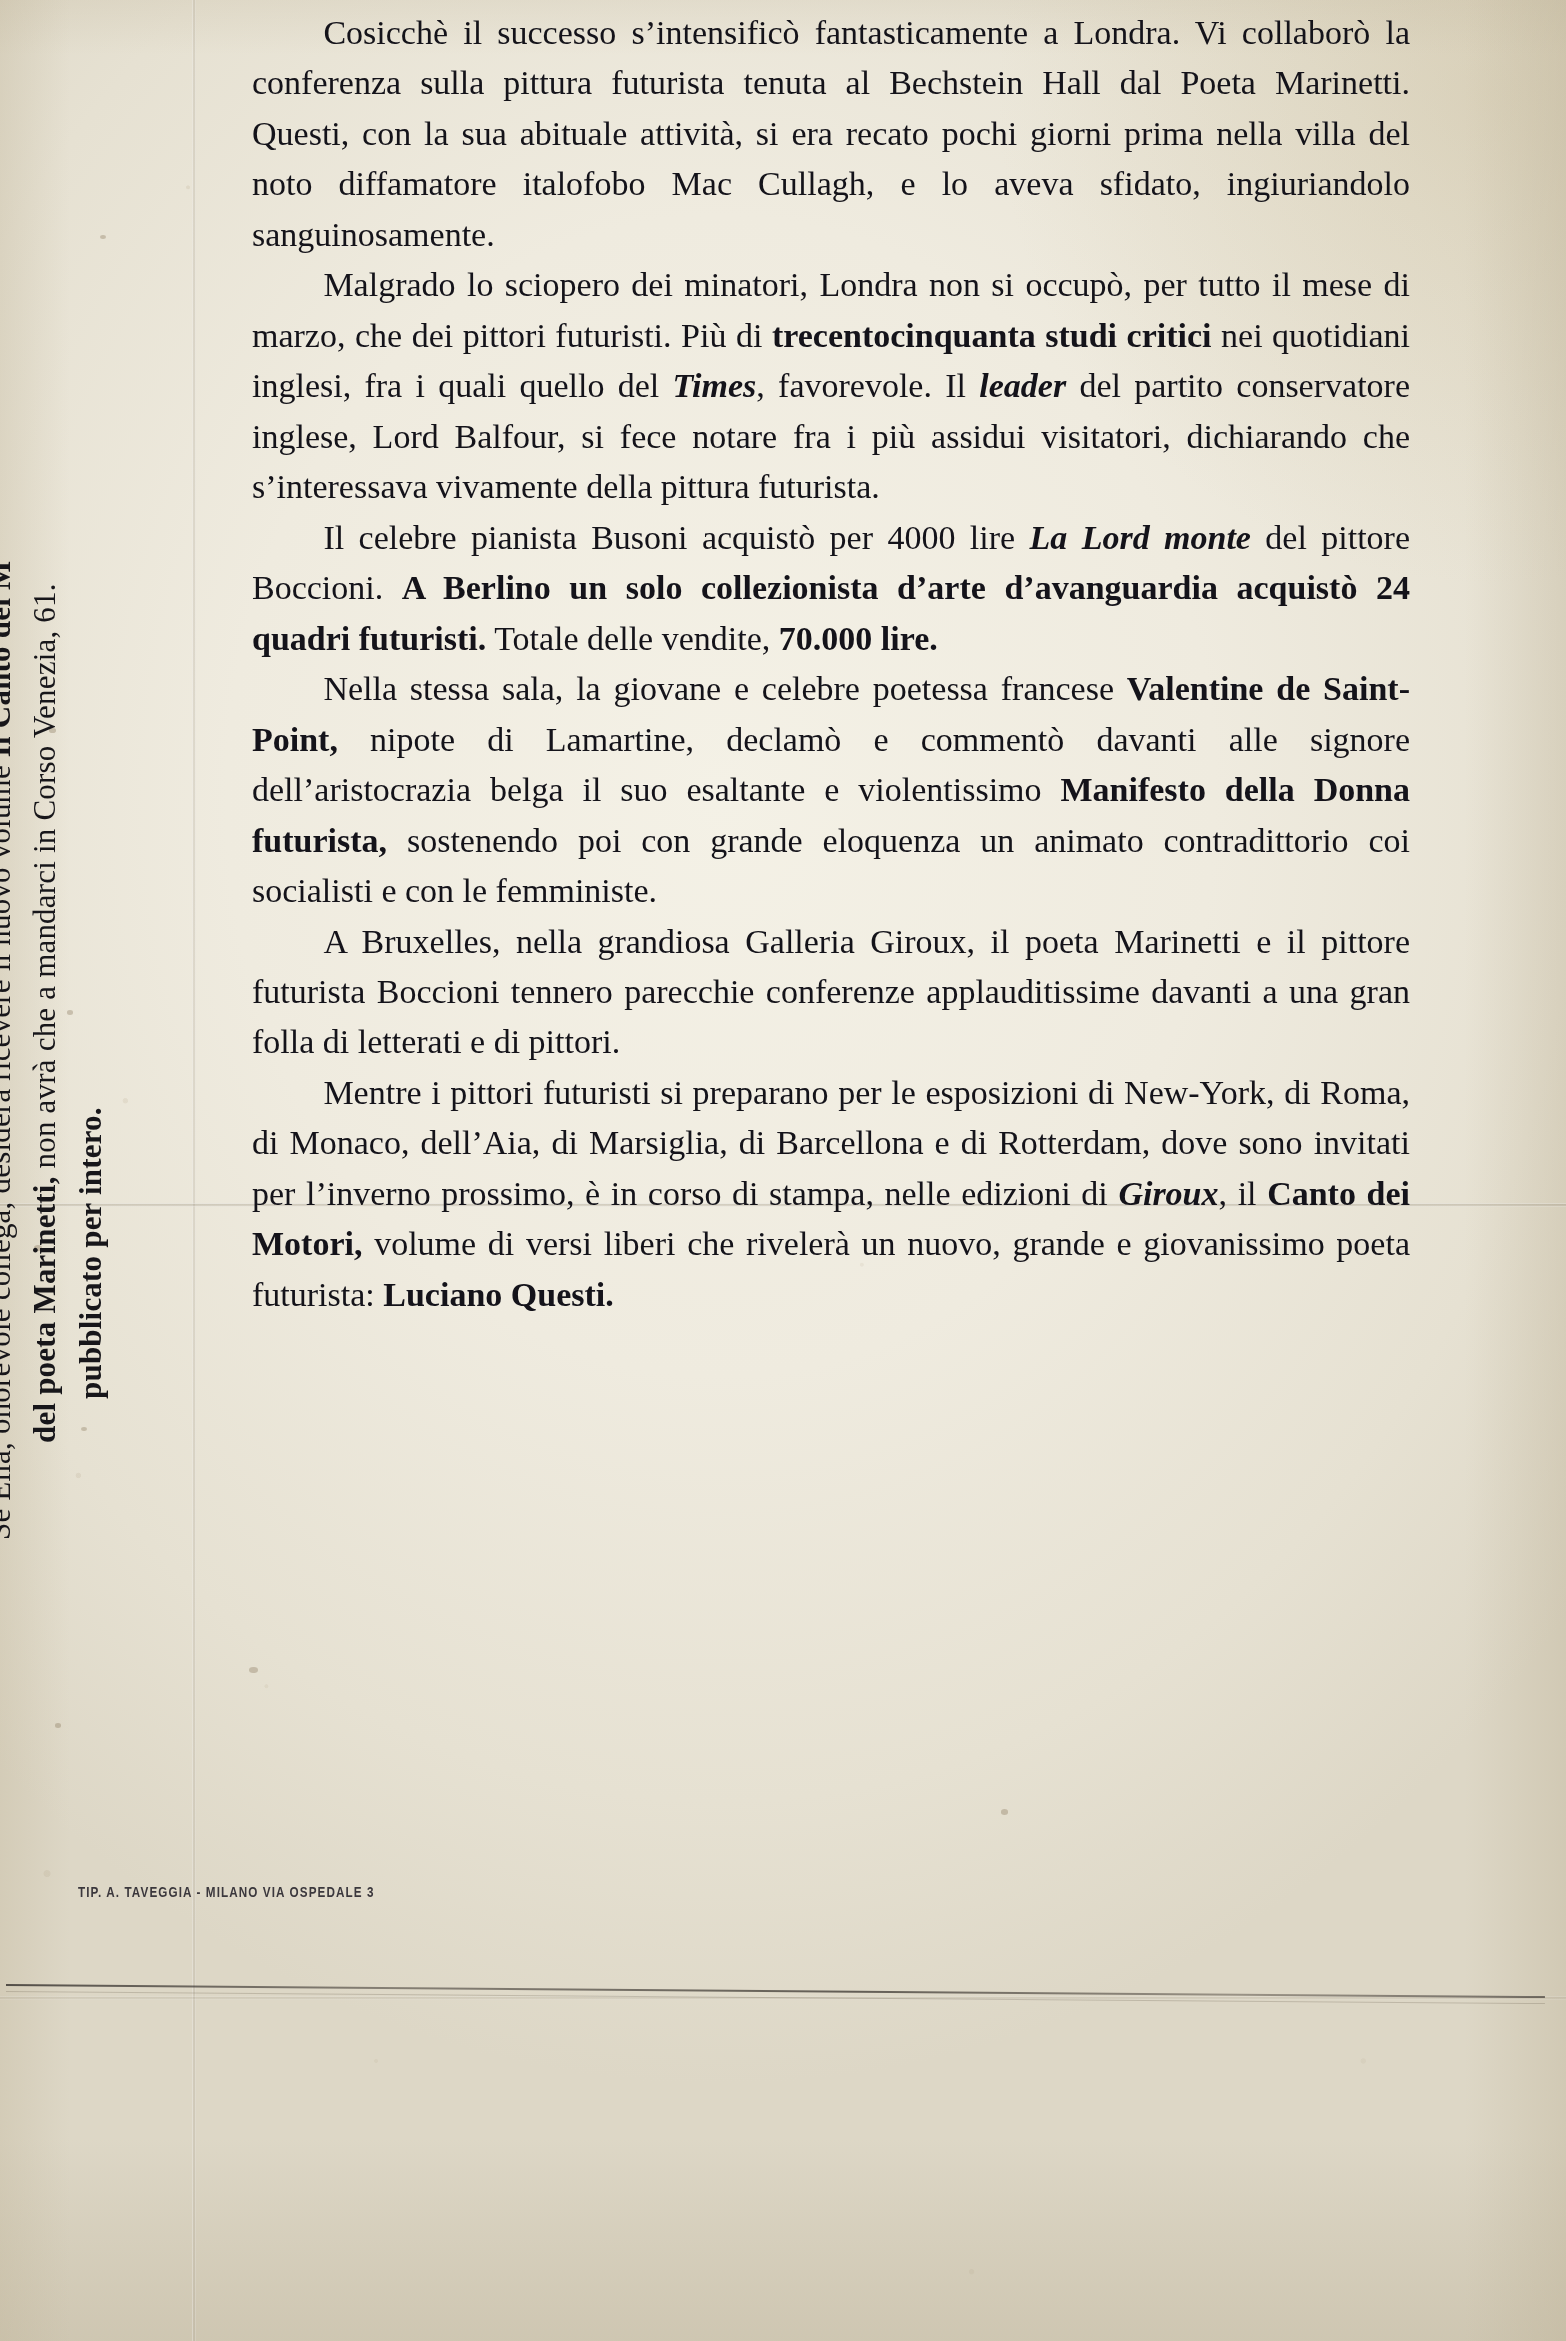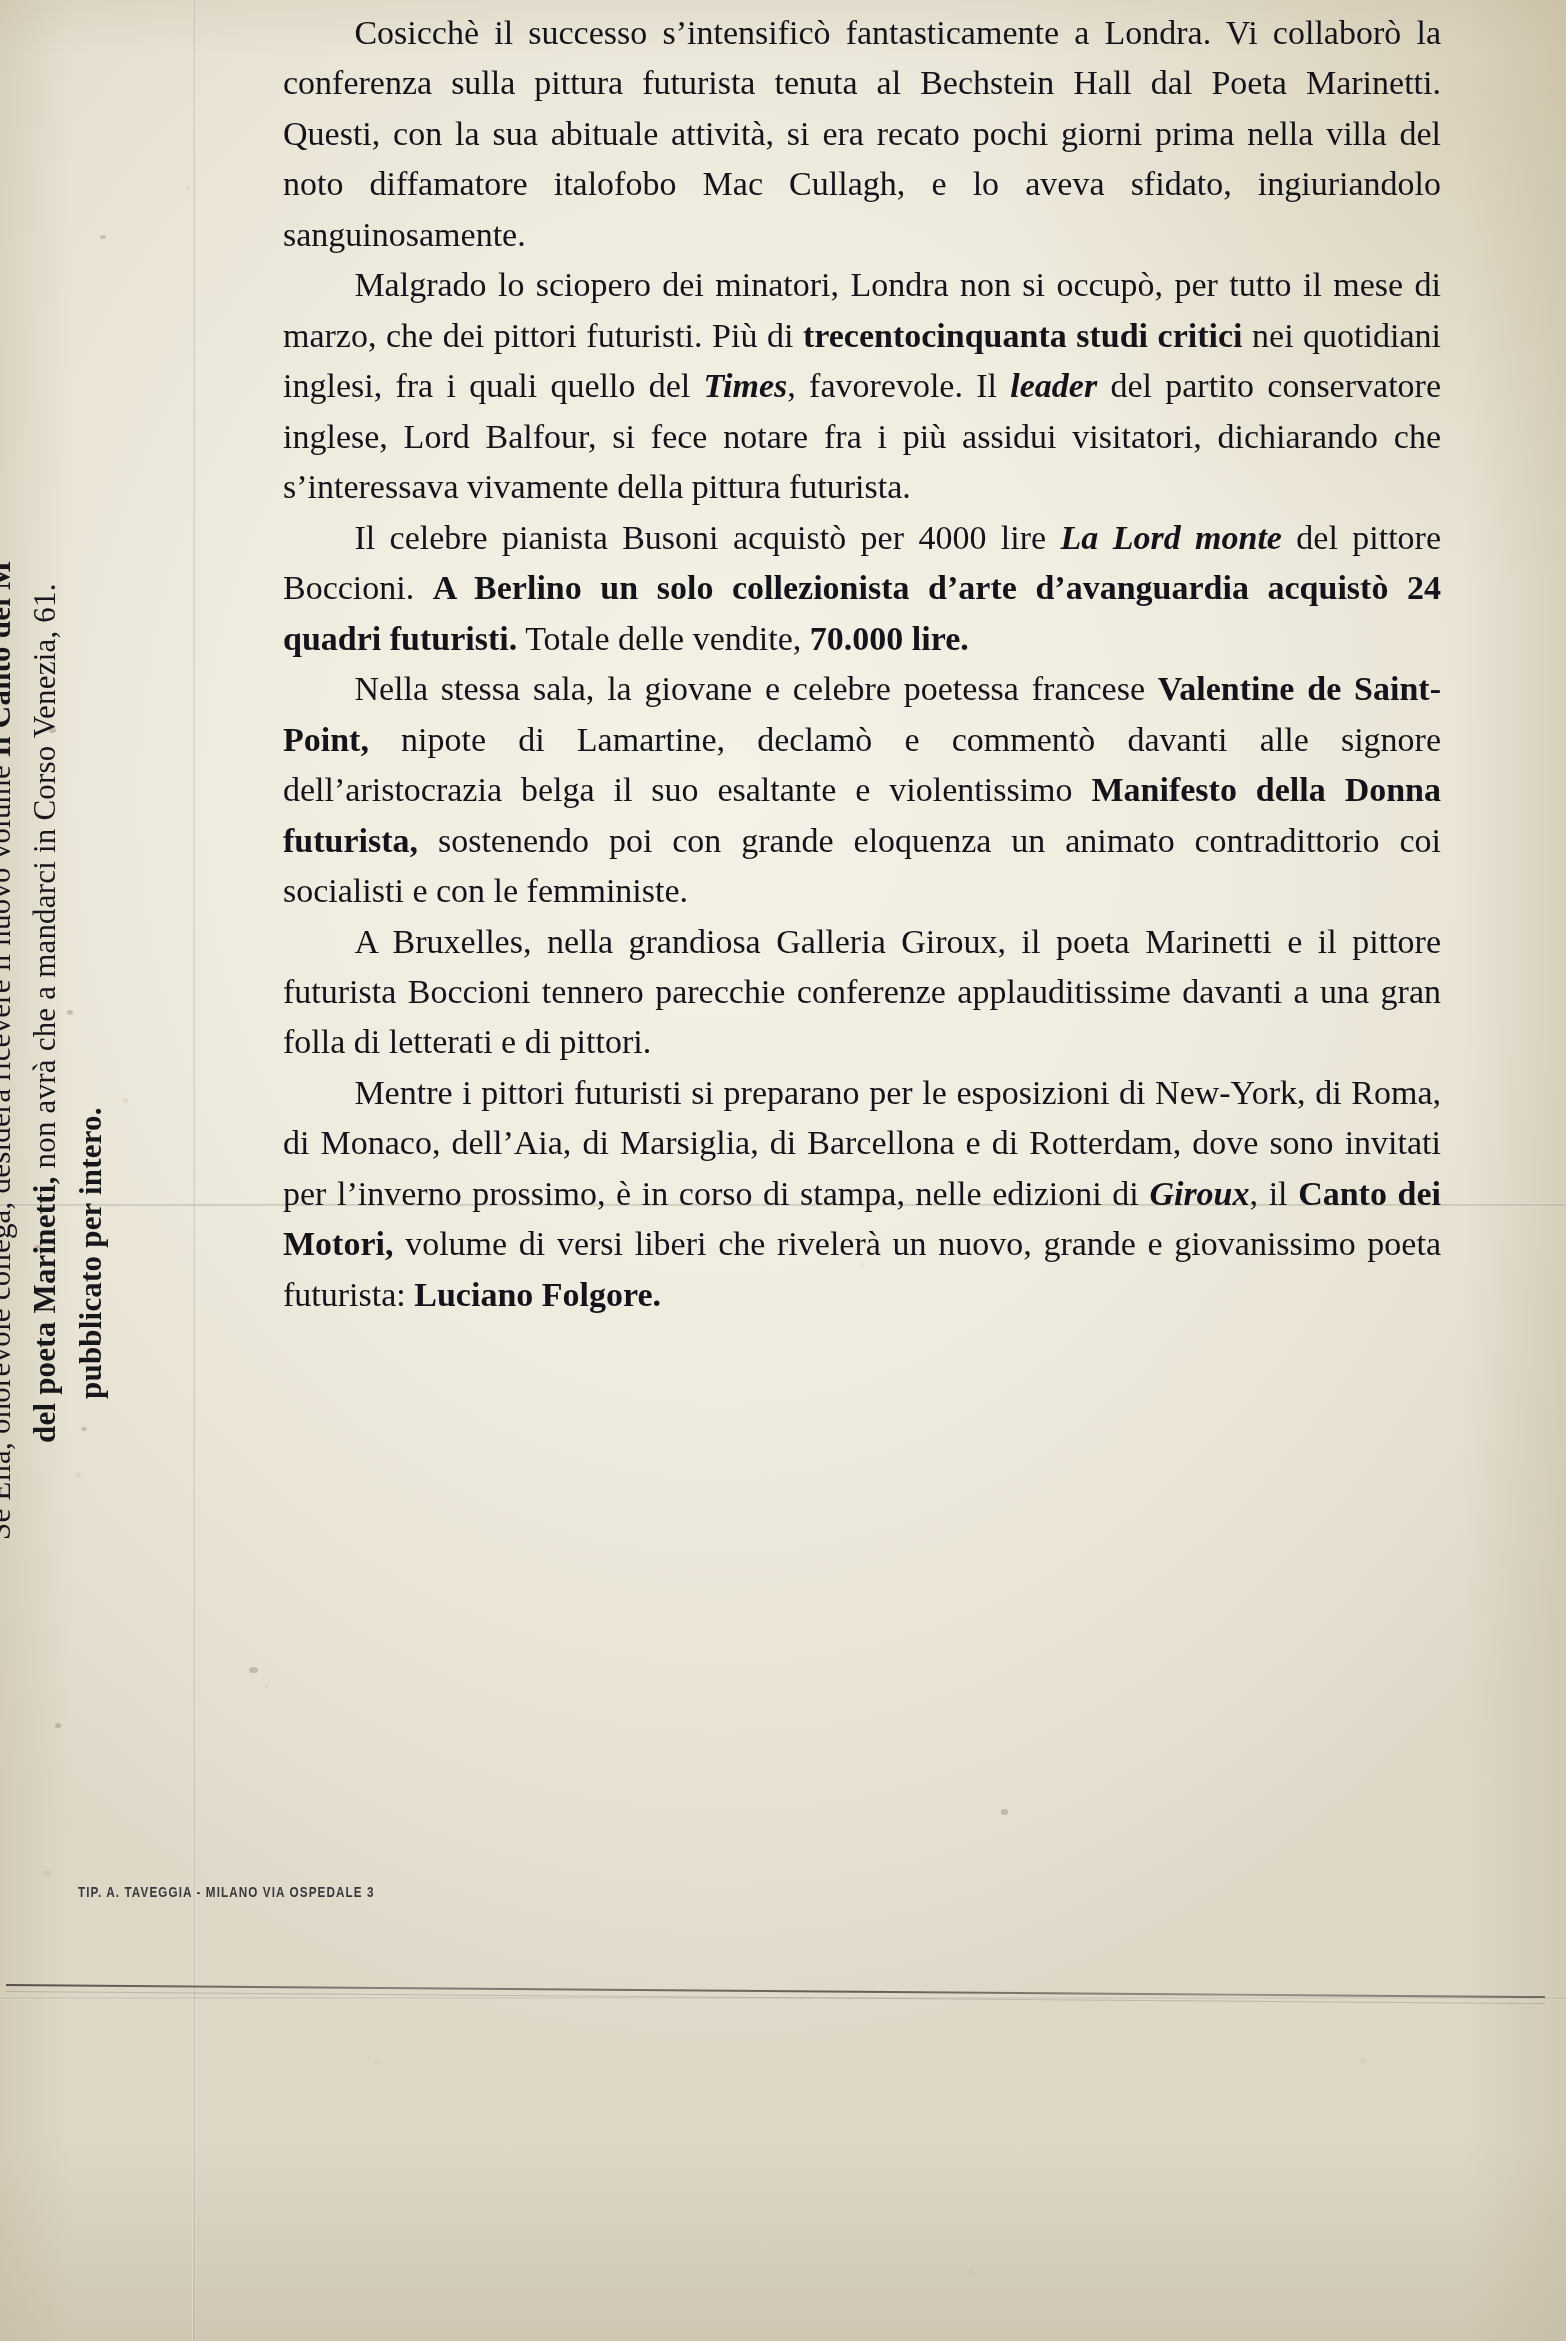--- a/index.html
+++ b/index.html
@@ -70,21 +70,20 @@
   #sidenote .ln.l3{padding-left:235px;font-weight:bold;}
   #sidenote b{font-weight:bold;}
 
   
   #col{
     position:absolute;
     left:252px; top:7.8px; width:1158px;
     color:#14131a;
     font-size:34px;
     line-height:1.485;
-    margin-left:31px;
   }
   #col p{
     margin:0;
     text-align:justify;
     text-justify:inter-word;
     text-indent:2.1em;
     -webkit-hyphens:manual;hyphens:manual;
   }
   b{font-weight:bold;}
   i{font-style:italic;font-weight:bold;}
@@ -142,20 +141,20 @@
   <p>Cosicchè il successo s’intensificò fantasticamente a Londra. Vi collaborò la conferenza sulla pittura futurista tenuta al Bechstein Hall dal Poeta Marinetti. Questi, con la sua abituale attività, si era recato pochi giorni prima nella villa del noto diffamatore italofobo Mac Cullagh, e lo aveva sfidato, ingiuriandolo sanguinosamente.</p>
 
   <p>Malgrado lo sciopero dei minatori, Londra non si occupò, per tutto il mese di marzo, che dei pittori futuristi. Più di <b>trecentocinquanta studi critici</b> nei quotidiani inglesi, fra i quali quello del <i>Times</i>, favorevole. Il <i>leader</i> del partito conservatore inglese, Lord Balfour, si fece notare fra i più assidui visitatori, dichiarando che s’interessava vivamente della pittura futurista.</p>
 
   <p>Il celebre pianista Busoni acquistò per 4000 lire <i>La Lord monte</i> del pittore Boccioni. <b>A Berlino un solo collezionista d’arte d’avanguardia acquistò 24 quadri futuristi.</b> Totale delle vendite, <b>70.000 lire.</b></p>
 
   <p>Nella stessa sala, la giovane e celebre poetessa francese <b>Valentine de Saint-Point,</b> nipote di Lamartine, declamò e commentò davanti alle signore dell’aristocrazia belga il suo esaltante e violentissimo <b>Manifesto della Donna futurista,</b> sostenendo poi con grande eloquenza un animato contradittorio coi socialisti e con le femministe.</p>
 
   <p>A Bruxelles, nella grandiosa Galleria Giroux, il poeta Marinetti e il pittore futurista Boccioni tennero parecchie conferenze applauditissime davanti a una gran folla di letterati e di pittori.</p>
 
-  <p>Mentre i pittori futuristi si preparano per le esposizioni di New-York, di Roma, di Monaco, dell’Aia, di Marsiglia, di Barcellona e di Rotterdam, dove sono invitati per l’inverno prossimo, è in corso di stampa, nelle edizioni di <i>Giroux</i>, il <b>Canto dei Motori,</b> volume di versi liberi che rivelerà un nuovo, grande e giovanissimo poeta futurista: <b>Luciano Folgore.</b></p>
+  <p>Mentre i pittori futuristi si preparano per le esposizioni di New-York, di Roma, di Monaco, dell’Aia, di Marsiglia, di Barcellona e di Rotterdam, dove sono invitati per l’inverno prossimo, è in corso di stampa, nelle edizioni di <i>Giroux</i>, il <b>Canto dei Motori,</b> volume di versi liberi che rivelerà un nuovo, grande e giovanissimo poeta futurista: <b>Luciano Questi.</b></p>
 
 </div>
 
 <div id="colophon">TIP. A. TAVEGGIA - MILANO VIA OSPEDALE 3</div>
 <div id="rule"></div>
 <div id="rule2"></div>
 
 
 </body></html>

